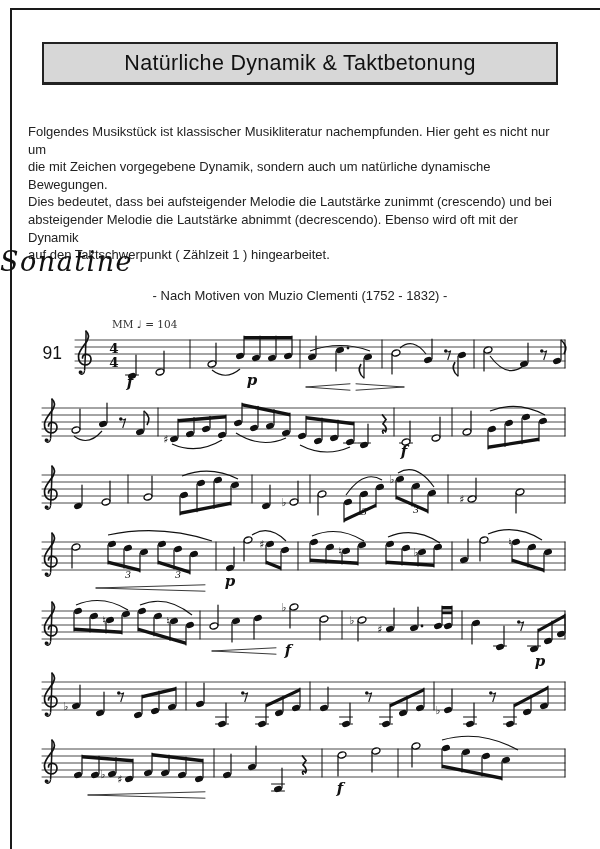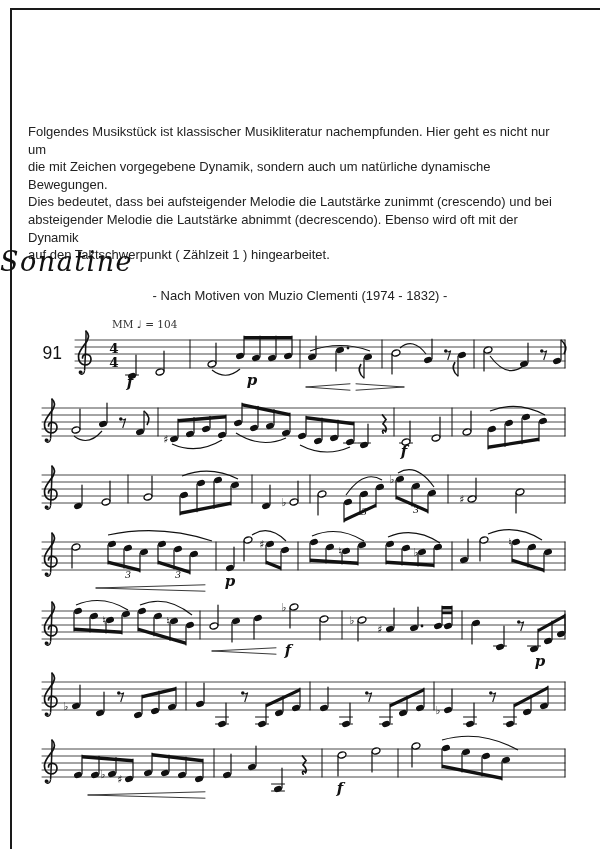--- a/index.html
+++ b/index.html
@@ -28,29 +28,32 @@
   .sv-tempo{font-family:"DejaVu Serif",serif;font-size:10.5px;fill:#333;}
   .sv-time{font-family:"DejaVu Serif",serif;font-weight:bold;font-size:13.5px;}
 </style>
 </head>
 <body>
 
 <div class="page">
   <div class="border-top"></div>
   <div class="border-left"></div>
 
+  <div class="title-box">
+    <span>Natürliche Dynamik &amp; Taktbetonung</span>
+  </div>
 
   <div class="intro">Folgendes Musikstück ist klassischer Musikliteratur nachempfunden. Hier geht es nicht nur um
 die mit Zeichen vorgegebene Dynamik, sondern auch um natürliche dynamische Bewegungen.
 Dies bedeutet, dass bei aufsteigender Melodie die Lautstärke zunimmt (crescendo) und bei
 absteigender Melodie die Lautstärke abnimmt (decrescendo). Ebenso wird oft mit der Dynamik
 auf den Taktschwerpunkt ( Zählzeit 1 ) hingearbeitet.</div>
 
   <div class="piece-title">Sonatine</div>
-  <div class="piece-subtitle">-  Nach Motiven von Muzio Clementi (1974 - 1832)  -</div>
+  <div class="piece-subtitle">-  Nach Motiven von Muzio Clementi (1752 - 1832)  -</div>
 
   <svg id="music-svg" class="music-svg" width="600" height="849" viewBox="0 0 600 849">
       <g>
         <line x1="75" y1="340" x2="565" y2="340" stroke="#333" stroke-width="0.9" stroke-linecap="round"></line>
         <line x1="75" y1="347" x2="565" y2="347" stroke="#333" stroke-width="0.9" stroke-linecap="round"></line>
         <line x1="75" y1="354" x2="565" y2="354" stroke="#333" stroke-width="0.9" stroke-linecap="round"></line>
         <line x1="75" y1="361" x2="565" y2="361" stroke="#333" stroke-width="0.9" stroke-linecap="round"></line>
         <line x1="75" y1="368" x2="565" y2="368" stroke="#333" stroke-width="0.9" stroke-linecap="round"></line>
         <g transform="translate(72 330)">
           <path d="M14 1 C16.5 3.5 17 7.5 15 11 C11.5 16.5 7 20.5 6.5 26 C6 31.5 9.5 35 13 35 C16.5 35 19 32.5 19 29.3 C19 26.3 17 24.3 14.3 24.3 C12 24.3 10.5 25.8 10.5 28" fill="none" stroke="#111" stroke-width="1.7" stroke-linecap="round"></path>

